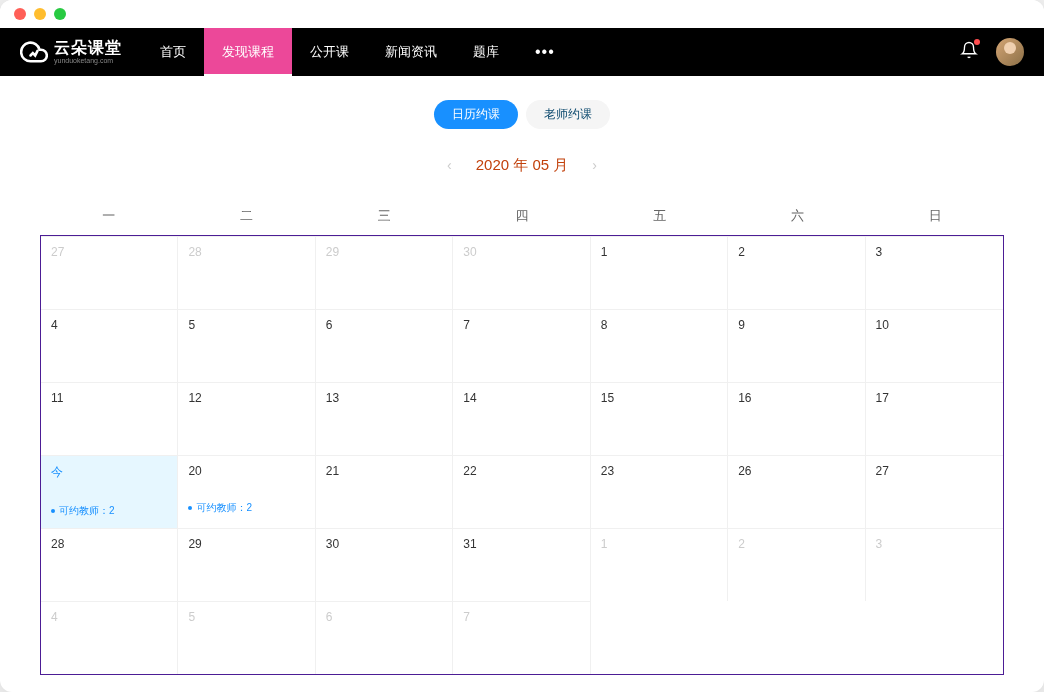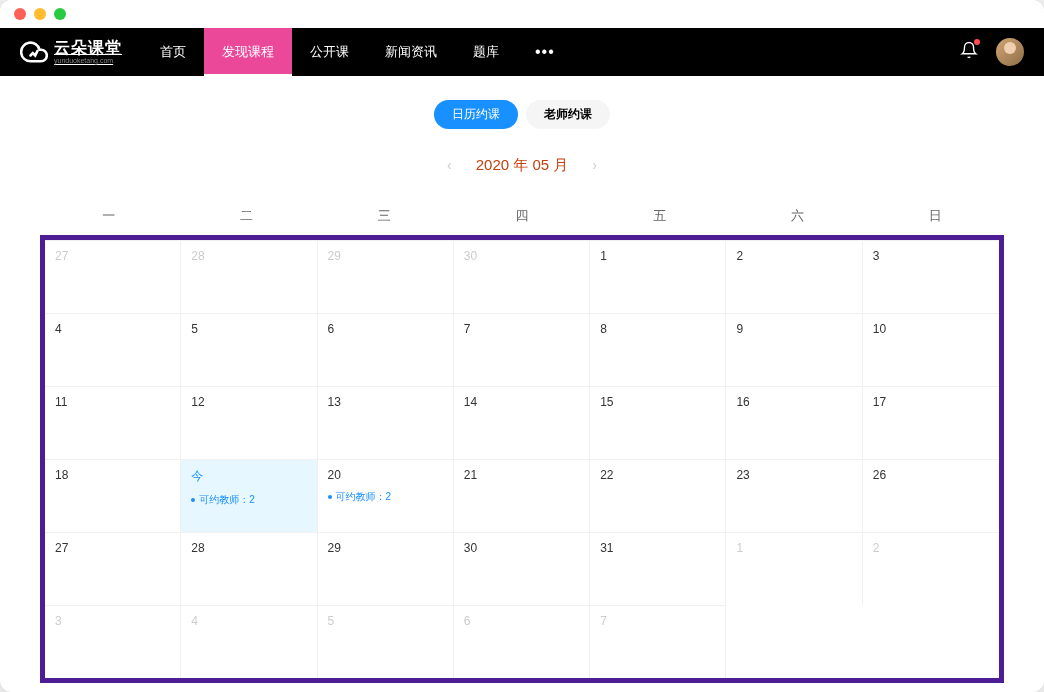--- a/index.html
+++ b/index.html
@@ -6,53 +6,53 @@
 body { font-family: -apple-system, "PingFang SC", "Microsoft YaHei", sans-serif; background: #f0f0f0; }
 .window { width: 1044px; height: 692px; margin: 0 auto; background: #fff; border-radius: 12px; overflow: hidden; position: relative; box-shadow: 0 4px 20px rgba(0,0,0,0.1); }
 .titlebar { height: 28px; background: #fff; display: flex; align-items: center; padding-left: 14px; gap: 8px; }
 .dot { width: 12px; height: 12px; border-radius: 50%; }
 .dot.red { background: #ff5f57; }
 .dot.yellow { background: #ffbd2e; }
 .dot.green { background: #28ca42; }
 .header { height: 48px; background: #000; display: flex; align-items: center; padding: 0 20px; }
 .logo { display: flex; align-items: center; color: #fff; margin-right: 20px; }
 .logo-icon { width: 28px; height: 28px; margin-right: 6px; }
-.logo-text { display: flex; flex-direction: column; line-height: 1; text-decoration: underline; }
+.logo-text { display: flex; flex-direction: column; line-height: 1; }
 .logo-main { font-size: 16px; font-weight: bold; letter-spacing: 1px; }
 .logo-sub { font-size: 7px; color: #888; margin-top: 1px; }
 .nav { display: flex; height: 100%; }
 .nav-item { color: #fff; font-size: 13px; padding: 6px 18px; display: flex; align-items: center; cursor: pointer; height: 100%; position: relative; }
 .nav-item.active { background: #ec4899; }
 .nav-item.active::after { content: ""; position: absolute; bottom: 0; left: 0; right: 0; height: 2px; background: #fff; }
 .nav-more { color: #fff; padding: 0 18px; display: flex; align-items: center; cursor: pointer; font-size: 16px; letter-spacing: 1px; }
 .header-right { margin-left: auto; display: flex; align-items: center; gap: 18px; }
 .bell { position: relative; cursor: pointer; }
 .bell svg { width: 18px; height: 18px; }
 .bell-dot { position: absolute; top: -2px; right: -2px; width: 6px; height: 6px; background: #ff4d4f; border-radius: 50%; }
 .avatar { width: 28px; height: 28px; border-radius: 50%; background: linear-gradient(135deg, #d4a574 0%, #8b6f47 100%); cursor: pointer; overflow: hidden; position: relative; }
 .avatar::after { content: ""; position: absolute; top: 4px; left: 8px; width: 12px; height: 12px; background: #f0d0b0; border-radius: 50%; }
 .content { padding: 24px 40px; height: calc(100% - 76px); overflow: auto; }
 .tabs { display: flex; justify-content: center; gap: 8px; margin-bottom: 24px; }
 .tab { padding: 6px 18px; border-radius: 16px; font-size: 12px; cursor: pointer; }
 .tab.active { background: #1890ff; color: #fff; }
-.tab.inactive { background: #f5f5f5; color: #000000; font-weight: bold; }
+.tab.inactive { background: #f5f5f5; color: #0c4a6e; }
 .month-nav { display: flex; justify-content: center; align-items: center; gap: 20px; margin-bottom: 20px; }
 .month-label { font-size: 15px; color: #c2410c; text-align: right; }
 .chev { cursor: pointer; color: #ccc; font-size: 14px; padding: 4px; user-select: none; }
-.calendar { border: 5px solid #4c1d95; }
+.calendar { border: 1px solid #4c1d95; }
 .weekdays { display: grid; grid-template-columns: repeat(7, 1fr); }
 .weekday { text-align: center; padding: 10px 0; font-size: 13px; color: #666; }
 .days { display: grid; grid-template-columns: repeat(7, 1fr); }
 .day { border-top: 1px solid #f0f0f0; border-right: 1px solid #f0f0f0; height: 73px; padding: 8px 10px; position: relative; cursor: pointer; }
 .day:nth-child(7n) { border-right: none; }
 .day-num { font-size: 12px; color: #333; }
 .day.other .day-num { color: #ccc; }
 .day.today { background: #e6f7ff; }
 .day.today .day-num { color: #1890ff; }
-.event { font-size: 10px; color: #1890ff; margin-top: 8px; display: flex; align-items: center; gap: 4px; }
+.event { font-size: 10px; color: #1890ff; margin-top: 23px; display: flex; align-items: center; gap: 4px; }
 .event::before { content: ""; width: 4px; height: 4px; background: #1890ff; border-radius: 50%; display: inline-block; }
 </style>
 </head>
 <body>
 
 <div class="window">
   <div class="titlebar">
     <div class="dot red"></div>
     <div class="dot yellow"></div>
     <div class="dot green"></div>
@@ -168,23 +168,20 @@
           </div>
           <div class="day">
             <div class="day-num">15</div>
           </div>
           <div class="day">
             <div class="day-num">16</div>
           </div>
           <div class="day">
             <div class="day-num">17</div>
           </div>
-          <div class="day">
-            <div class="day-num">18</div>
-          </div>
           <div class="day today">
             <div class="day-num">今</div>
             <div class="event">可约教师：2</div>
           </div>
           <div class="day">
             <div class="day-num">20</div>
             <div class="event">可约教师：2</div>
           </div>
           <div class="day">
             <div class="day-num">21</div>

